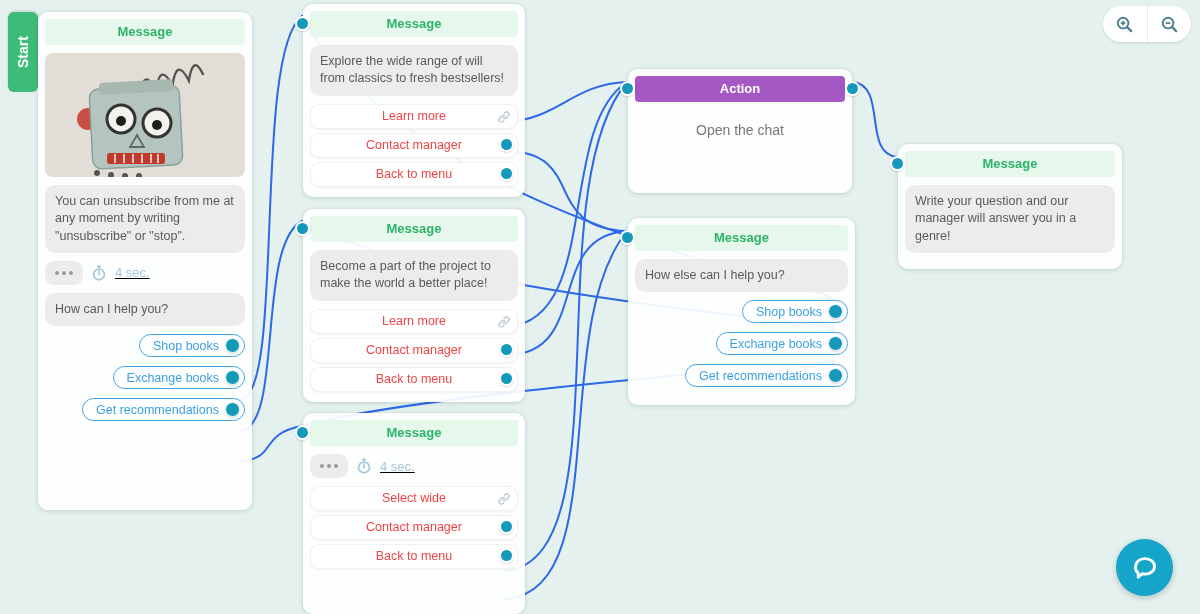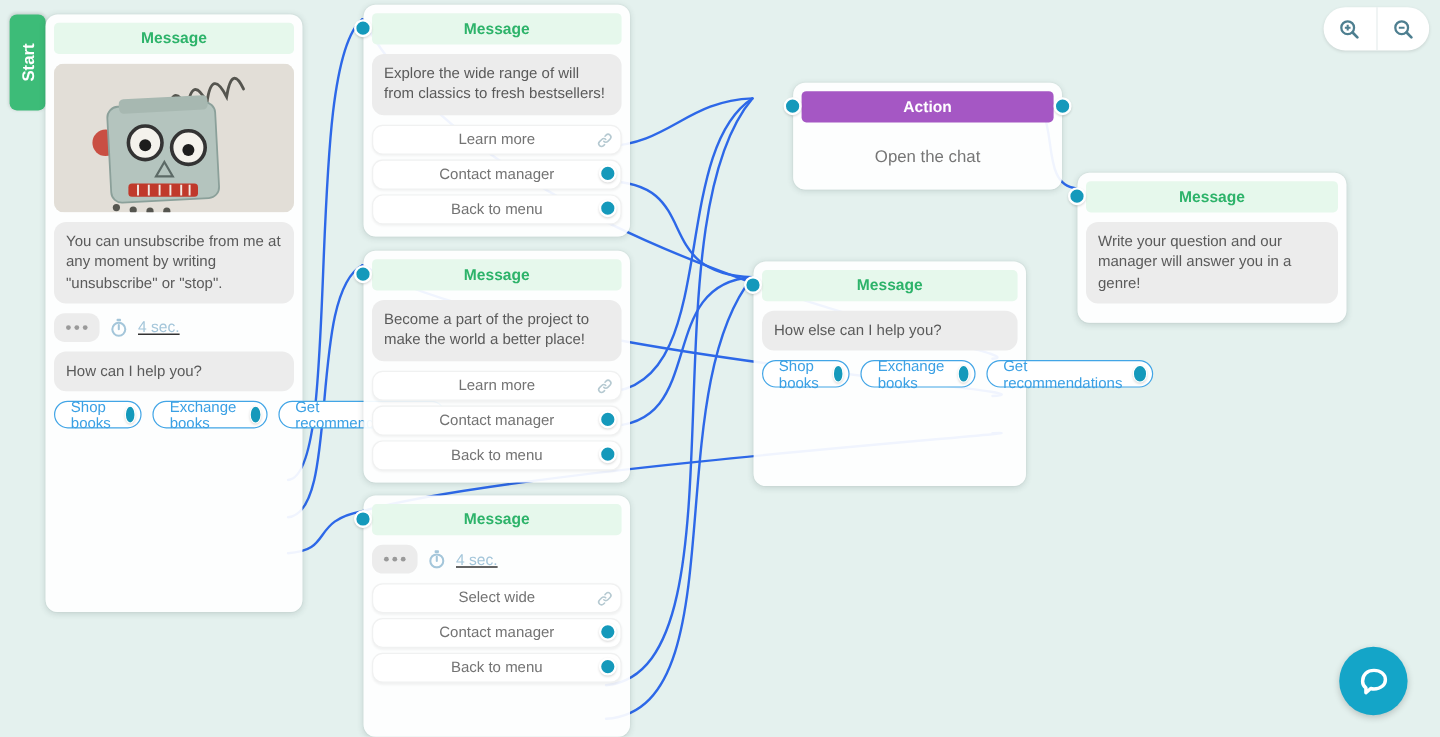--- a/index.html
+++ b/index.html
@@ -15,28 +15,28 @@
   .node{position:absolute; z-index:2; background:rgba(255,255,255,.93); border-radius:10px;
         box-shadow:0 1px 5px rgba(40,60,60,.16), 0 0 0 1px rgba(0,0,0,.02); padding:7px;}
   .hdr{height:26px; line-height:26px; text-align:center; font-weight:bold; font-size:13px;
        border-radius:4px; margin-bottom:8px;}
   .hdr.msg{background:var(--node-header-green-bg); color:var(--node-header-green);}
   .hdr.act{background:var(--action-purple); color:#fff;}
   .bubble{background:#ececec; border-radius:10px; padding:8px 10px; color:#5a5a5a;
           font-size:12.5px; line-height:1.38; margin-bottom:8px;}
   .rows{display:flex; flex-direction:column; gap:4px;}
   .row{position:relative; background:#fff; border:1px solid #f0f1f1; box-shadow:0 1px 2px rgba(0,0,0,.05);
-       border-radius:9px; height:25px; line-height:23px; text-align:center; font-size:12.5px; color:#737373;}
+       border-radius:9px; height:25px; line-height:23px; text-align:center; font-size:12.5px; color:#ef4444;}
   .dot{width:15px; height:15px; border-radius:50%; background:var(--connector-teal);
        border:2px solid #fff; box-shadow:0 1px 2px rgba(0,0,0,.15); display:inline-block;}
   .row .dot{position:absolute; right:3px; top:3px;}
   .in-dot{position:absolute; left:-8px; top:12px; z-index:3;}
   .out-dot-hdr{position:absolute; right:-8px; top:12px; z-index:3;}
   .link-ic{position:absolute; right:6px; top:4px;}
-  .pills{display:flex; flex-direction:row; align-items:flex-end; gap:9px; margin-top:4px;}
+  .pills{display:flex; flex-direction:column; align-items:flex-end; gap:9px; margin-top:4px;}
   .pill{display:inline-flex; align-items:center; gap:6px; background:#fff;
         border:1.5px solid var(--quick-reply-blue); color:#3aa0e4; border-radius:999px;
         font-size:12.5px; padding:2px 4px 2px 13px; height:23px;}
   .delay{display:flex; align-items:center; gap:9px; margin-bottom:8px;text-decoration:underline;}
   .typing{background:#ececec; border-radius:9px; width:38px; height:24px; display:flex;
           align-items:center; justify-content:center; gap:3px;}
   .typing i{width:4px;height:4px;border-radius:50%;background:#9a9a9a;display:block;}
   .delay-txt{color:#a4c6da; font-size:13px;}
   .img-slot{border-radius:8px; overflow:hidden; margin-bottom:8px; height:124px;}
   .start-tab{position:absolute; left:8px; top:12px; width:30px; height:80px; z-index:2;
@@ -217,21 +217,21 @@
         <span>Contact manager</span>
         <span class="dot"></span>
       </div>
       <div class="row">
         <span>Back to menu</span>
         <span class="dot"></span>
       </div>
     </div>
   </div>
 
-  <div class="node" style="left:628px; top:69px; width:224px; height:89px;margin-left:33px;">
+  <div class="node" style="left:628px; top:69px; width:224px; height:124px;">
     <span class="dot in-dot"></span>
     <span class="dot out-dot-hdr"></span>
     <div class="hdr act">Action</div>
     <div class="action-body">Open the chat</div>
   </div>
 
   <div class="node" style="left:628px; top:218px; width:227px; height:187px;">
     <span class="dot in-dot"></span>
     <div class="hdr msg">Message</div>
     <div class="bubble">How else can I help you?</div>

